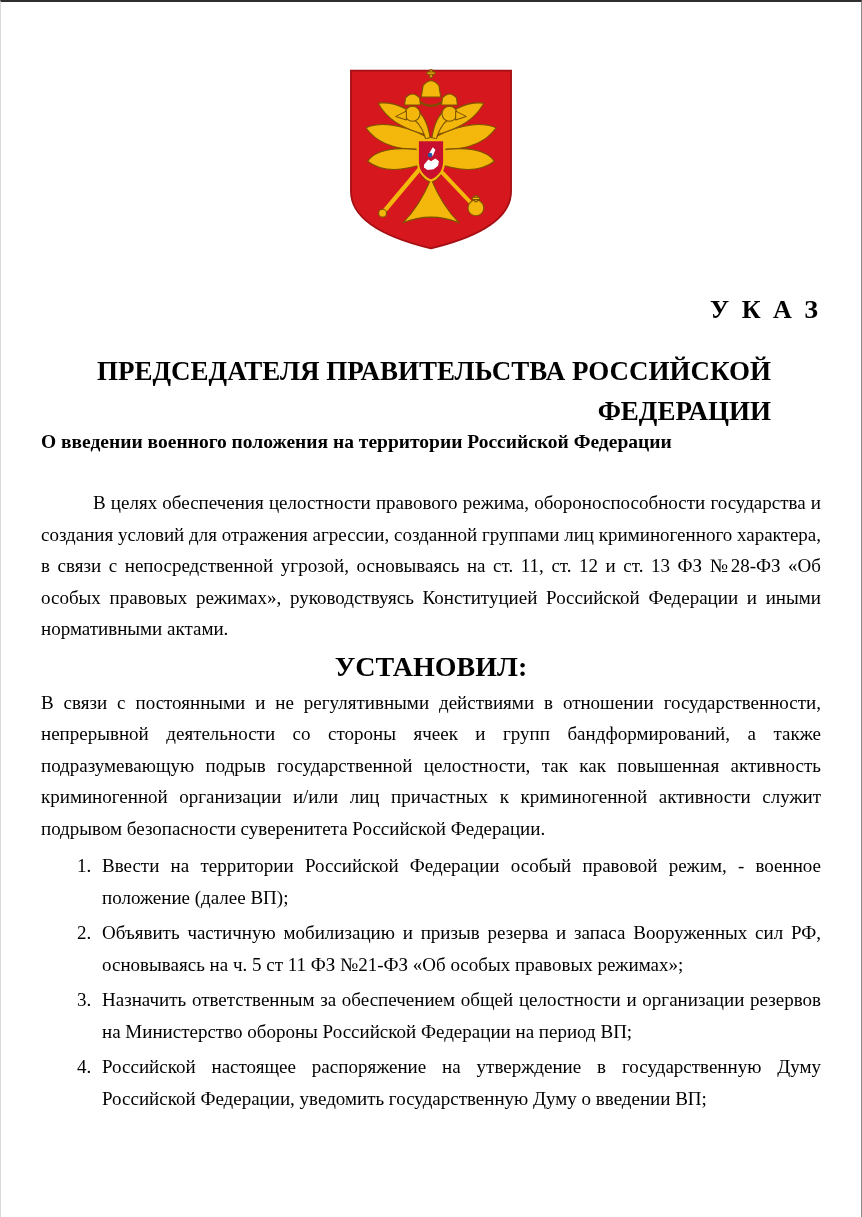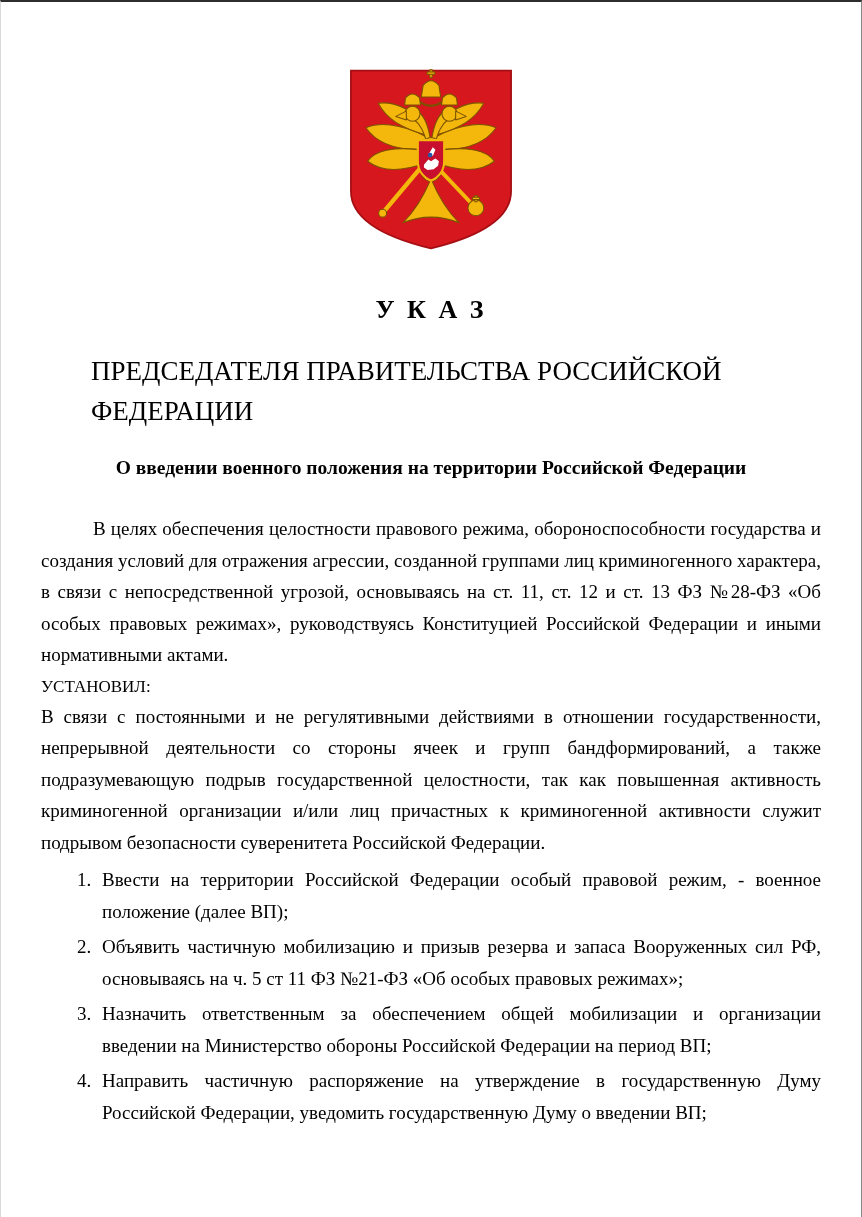--- a/index.html
+++ b/index.html
@@ -17,54 +17,53 @@
   }
   .page {
     padding: 0 40px;
   }
   .emblem-wrap {
     display: flex;
     justify-content: center;
     padding-top: 64px;
   }
   .doc-title {
-    text-align: center;
+    text-align: right;
     font-weight: bold;
     font-size: 26px;
     letter-spacing: 3px;
     margin-top: 42px;
   }
   .issuer {
-    text-align: left;
-    font-weight: normal;
+    text-align: right;
+    font-weight: bold;
     font-size: 27px;
     line-height: 40px;
     max-width: 680px;
     margin: 26px auto 0 auto;
   }
   .subject {
-    text-align: center;
+    text-align: left;
     font-weight: bold;
     font-size: 19.5px;
-    margin-top: 26px;
   }
   .body-par {
     font-size: 19px;
     line-height: 31.5px;
     text-align: justify;
     margin: 0;
   }
   .preamble {
     margin-top: 34px;
     text-indent: 52px;
   }
   .section-heading {
-    text-align: left;
-    font-weight: normal;
-    font-size: 17px;
+    text-align: center;
+    font-weight: bold;
+    font-size: 28px;
     margin: 6px 0 4px 0;
   }
   ol.decree-list {
     margin: 6px 0 0 0;
     padding-left: 55px;
     font-size: 19px;
     line-height: 31.5px;
   }
   ol.decree-list li {
     padding-left: 6px;
@@ -141,17 +140,17 @@
   <p class="body-par preamble">В целях обеспечения целостности правового режима, обороноспособности государства и создания условий для отражения агрессии, созданной группами лиц криминогенного характера, в связи с непосредственной угрозой, основываясь на ст. 11, ст. 12 и ст. 13 ФЗ №28-ФЗ «Об особых правовых режимах», руководствуясь Конституцией Российской Федерации и иными нормативными актами.</p>
 
   <div class="section-heading">УСТАНОВИЛ:</div>
 
   <p class="body-par">В связи с постоянными и не регулятивными действиями в отношении государственности, непрерывной деятельности со стороны ячеек и групп бандформирований, а также подразумевающую подрыв государственной целостности, так как повышенная активность криминогенной организации и/или лиц причастных к криминогенной активности служит подрывом безопасности суверенитета Российской Федерации.</p>
 
 
   <ol class="decree-list">
     <li>Ввести на территории Российской Федерации особый правовой режим, - военное положение (далее ВП);</li>
     <li>Объявить частичную мобилизацию и призыв резерва и запаса Вооруженных сил РФ, основываясь на ч. 5 ст 11 ФЗ №21-ФЗ «Об особых правовых режимах»;</li>
-    <li>Назначить ответственным за обеспечением общей мобилизации и организации введении на Министерство обороны Российской Федерации на период ВП;</li>
-    <li>Направить частичную распоряжение на утверждение в государственную Думу Российской Федерации, уведомить государственную Думу о введении ВП;</li>
+    <li>Назначить ответственным за обеспечением общей целостности и организации резервов на Министерство обороны Российской Федерации на период ВП;</li>
+    <li>Российской настоящее распоряжение на утверждение в государственную Думу Российской Федерации, уведомить государственную Думу о введении ВП;</li>
   </ol>
 
 </div>
 
 </body></html>

